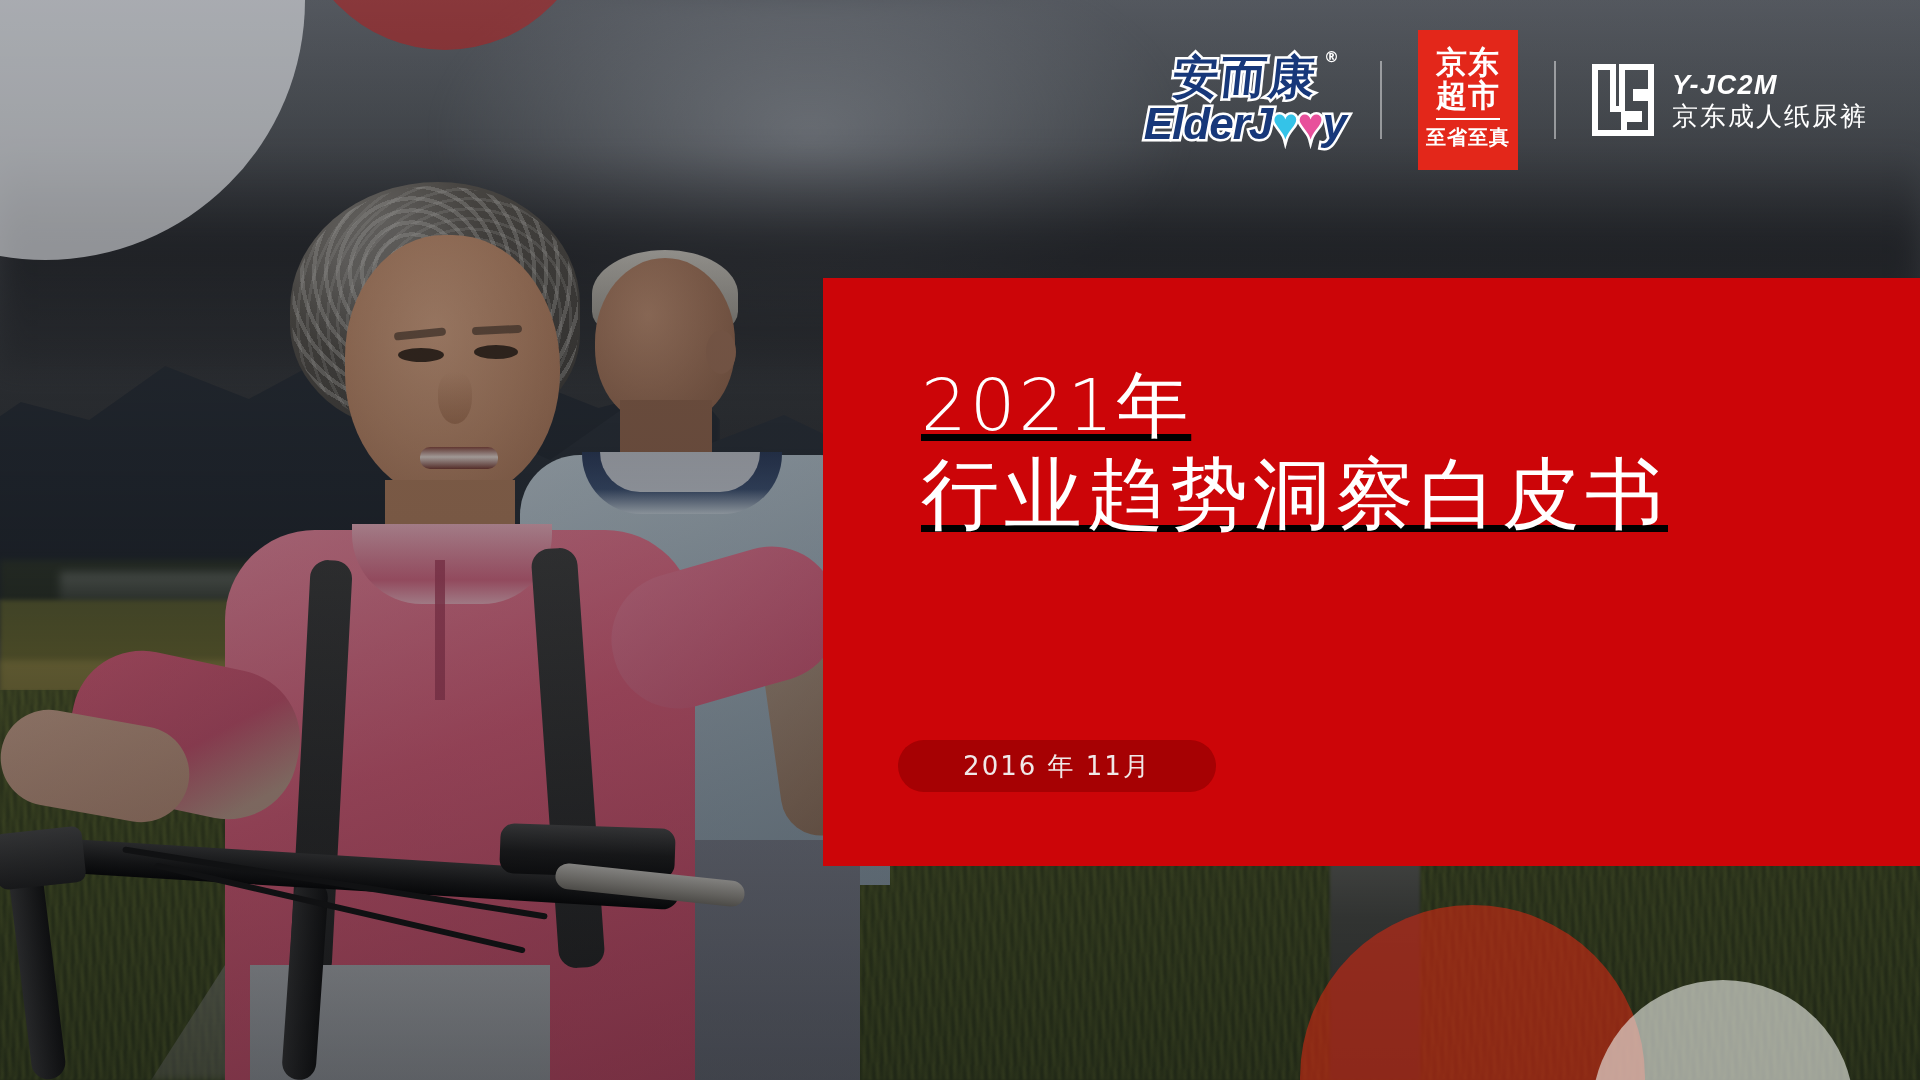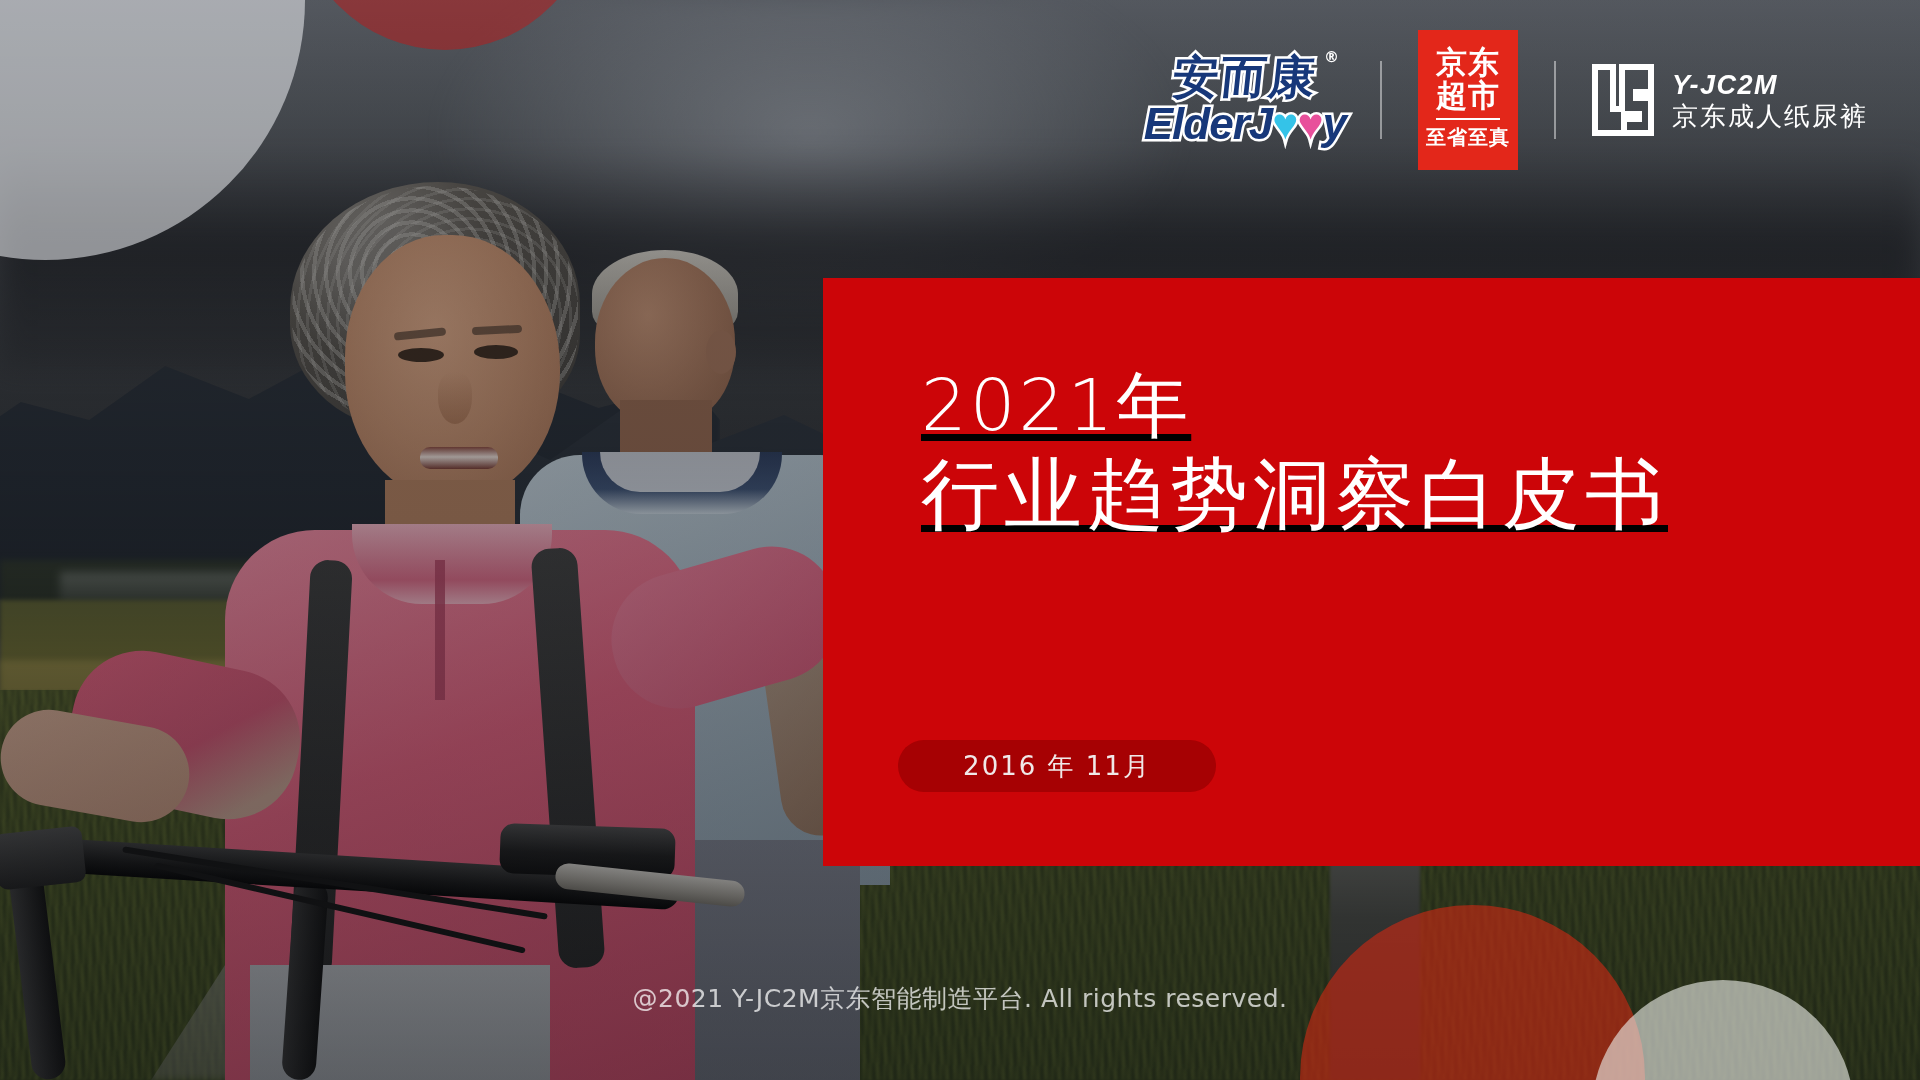--- a/index.html
+++ b/index.html
@@ -491,17 +491,14 @@
     <div class="titles">
       <div class="t-line t1">2021年</div>
       <div class="t-line t3">行业趋势洞察白皮书</div>
     </div>
   </div>
 
   <div class="date-badge">
     <span>2016 年 11月</span>
   </div>
 
-  <div class="footer">
-    <span>@2021 Y-JC2M京东智能制造平台. All rights reserved.</span>
-  </div>
 
 </div>
 
 </body></html>

